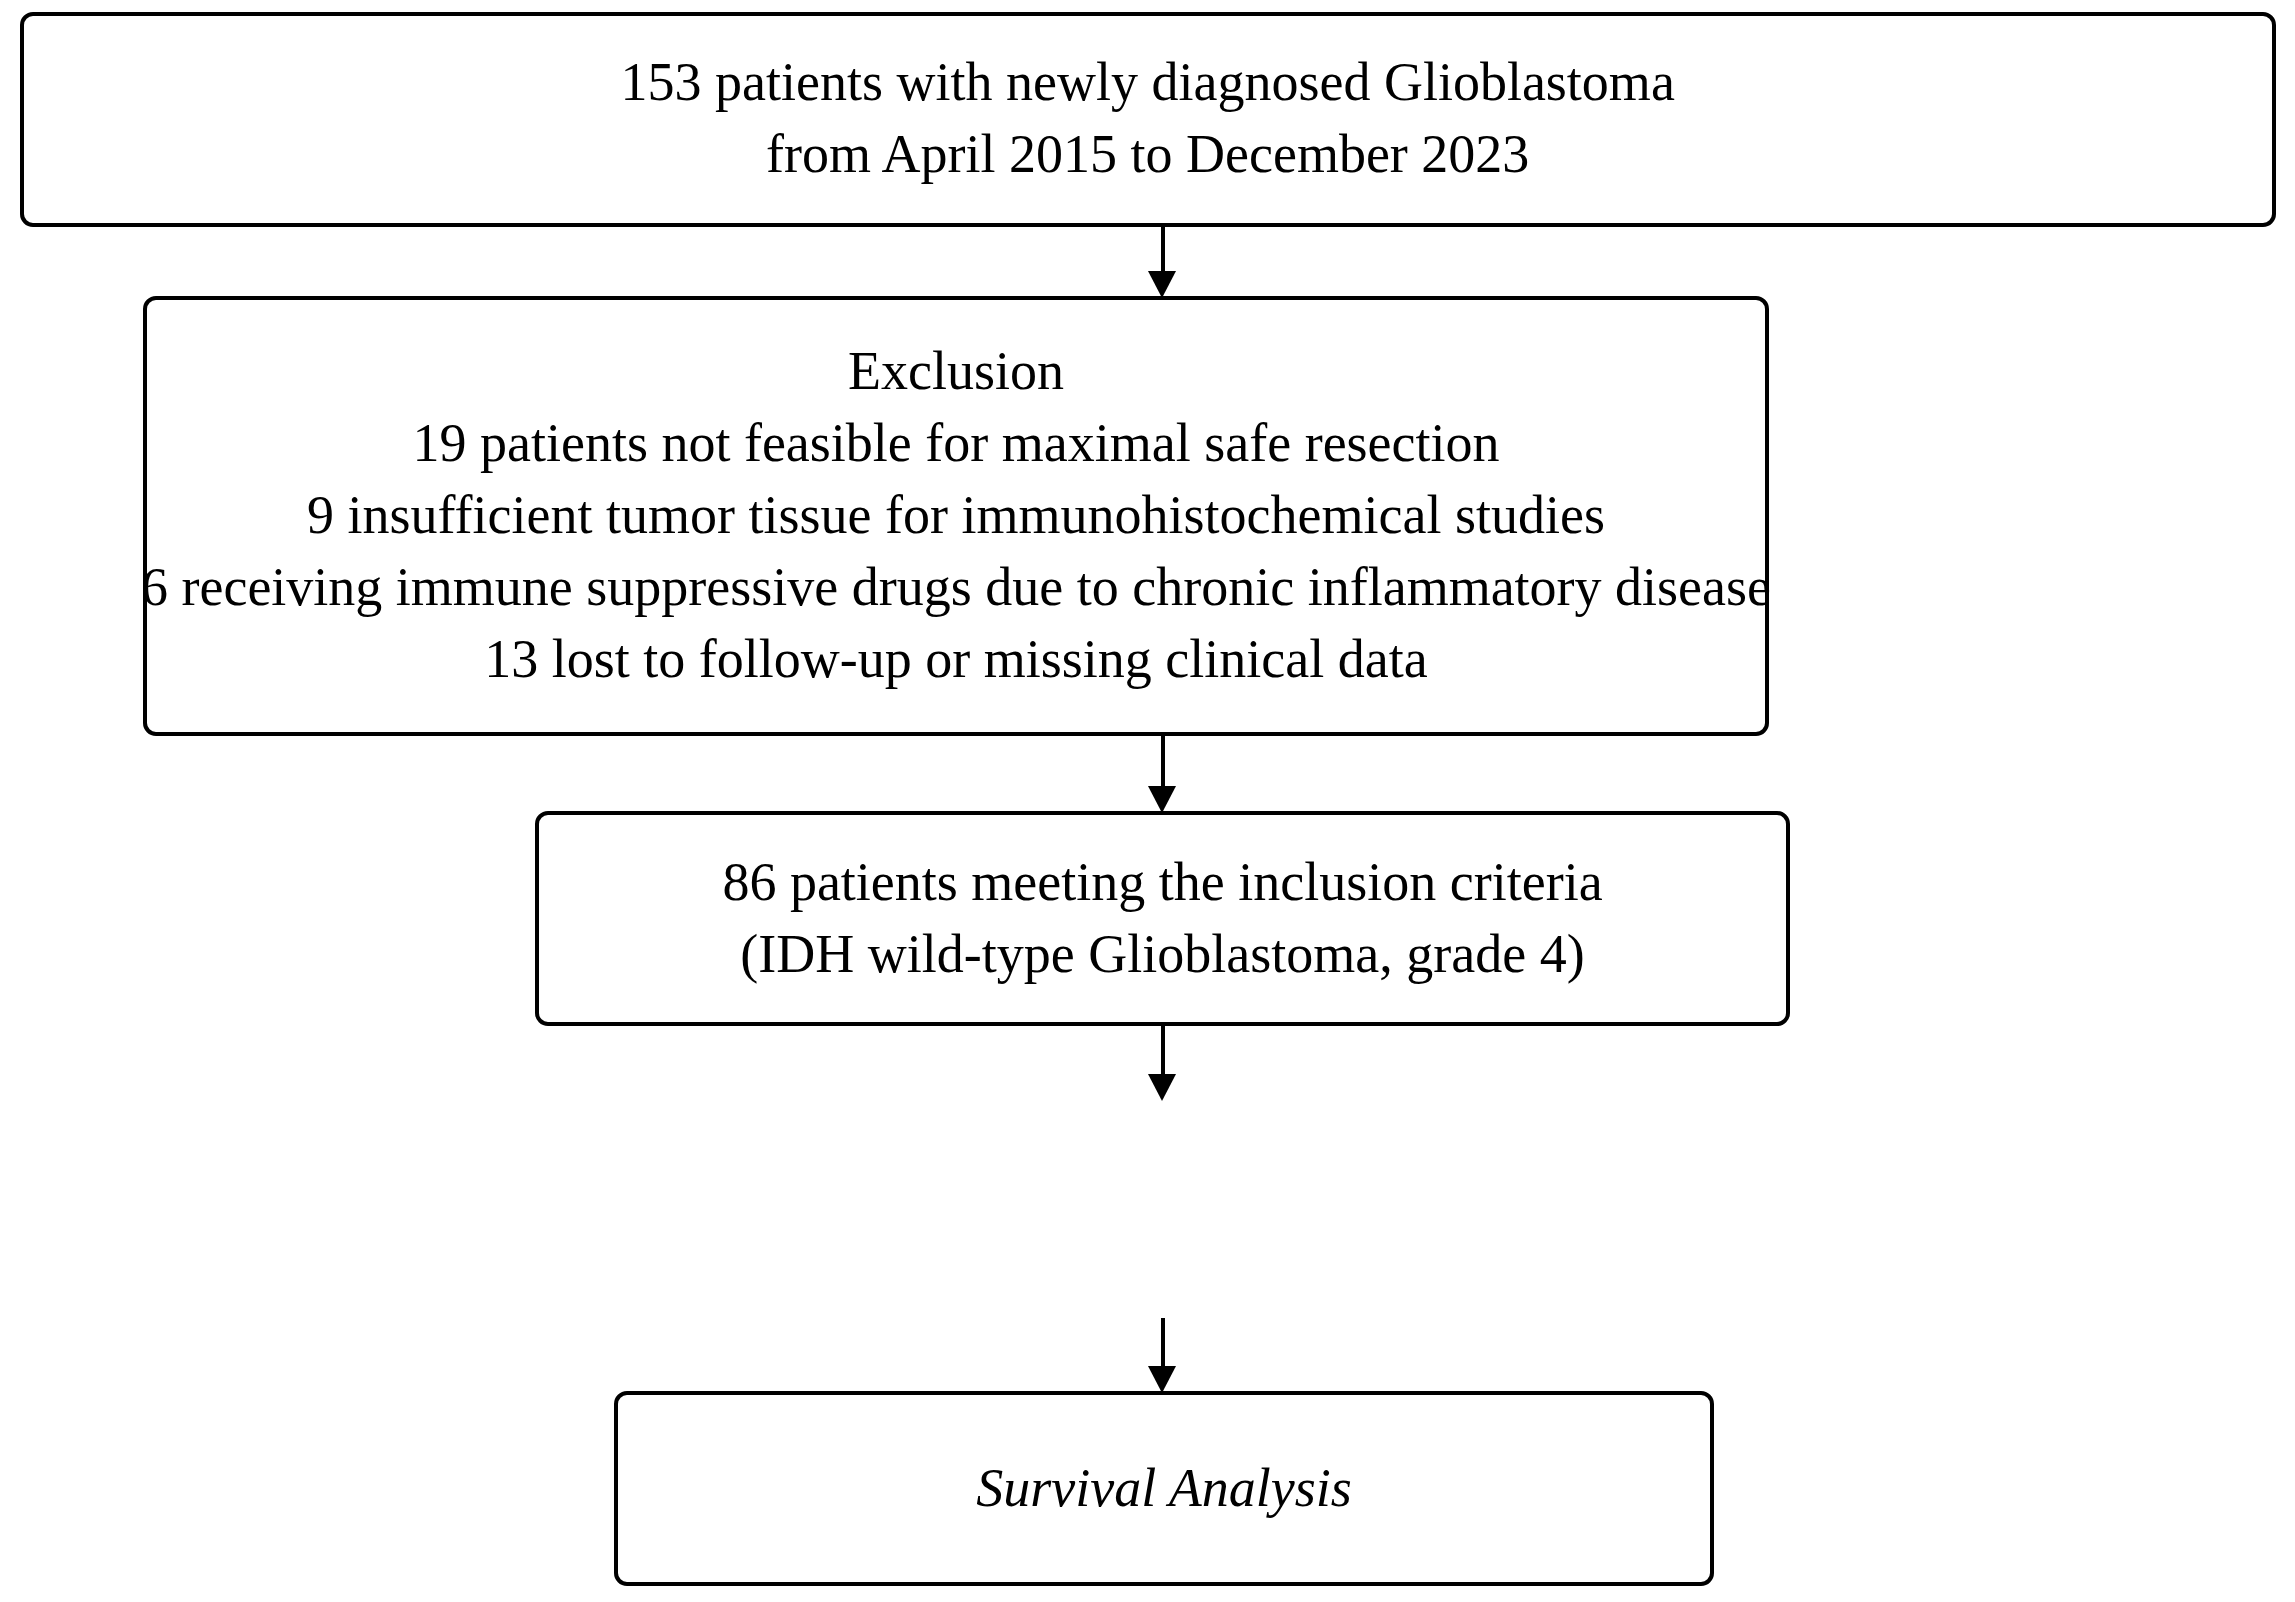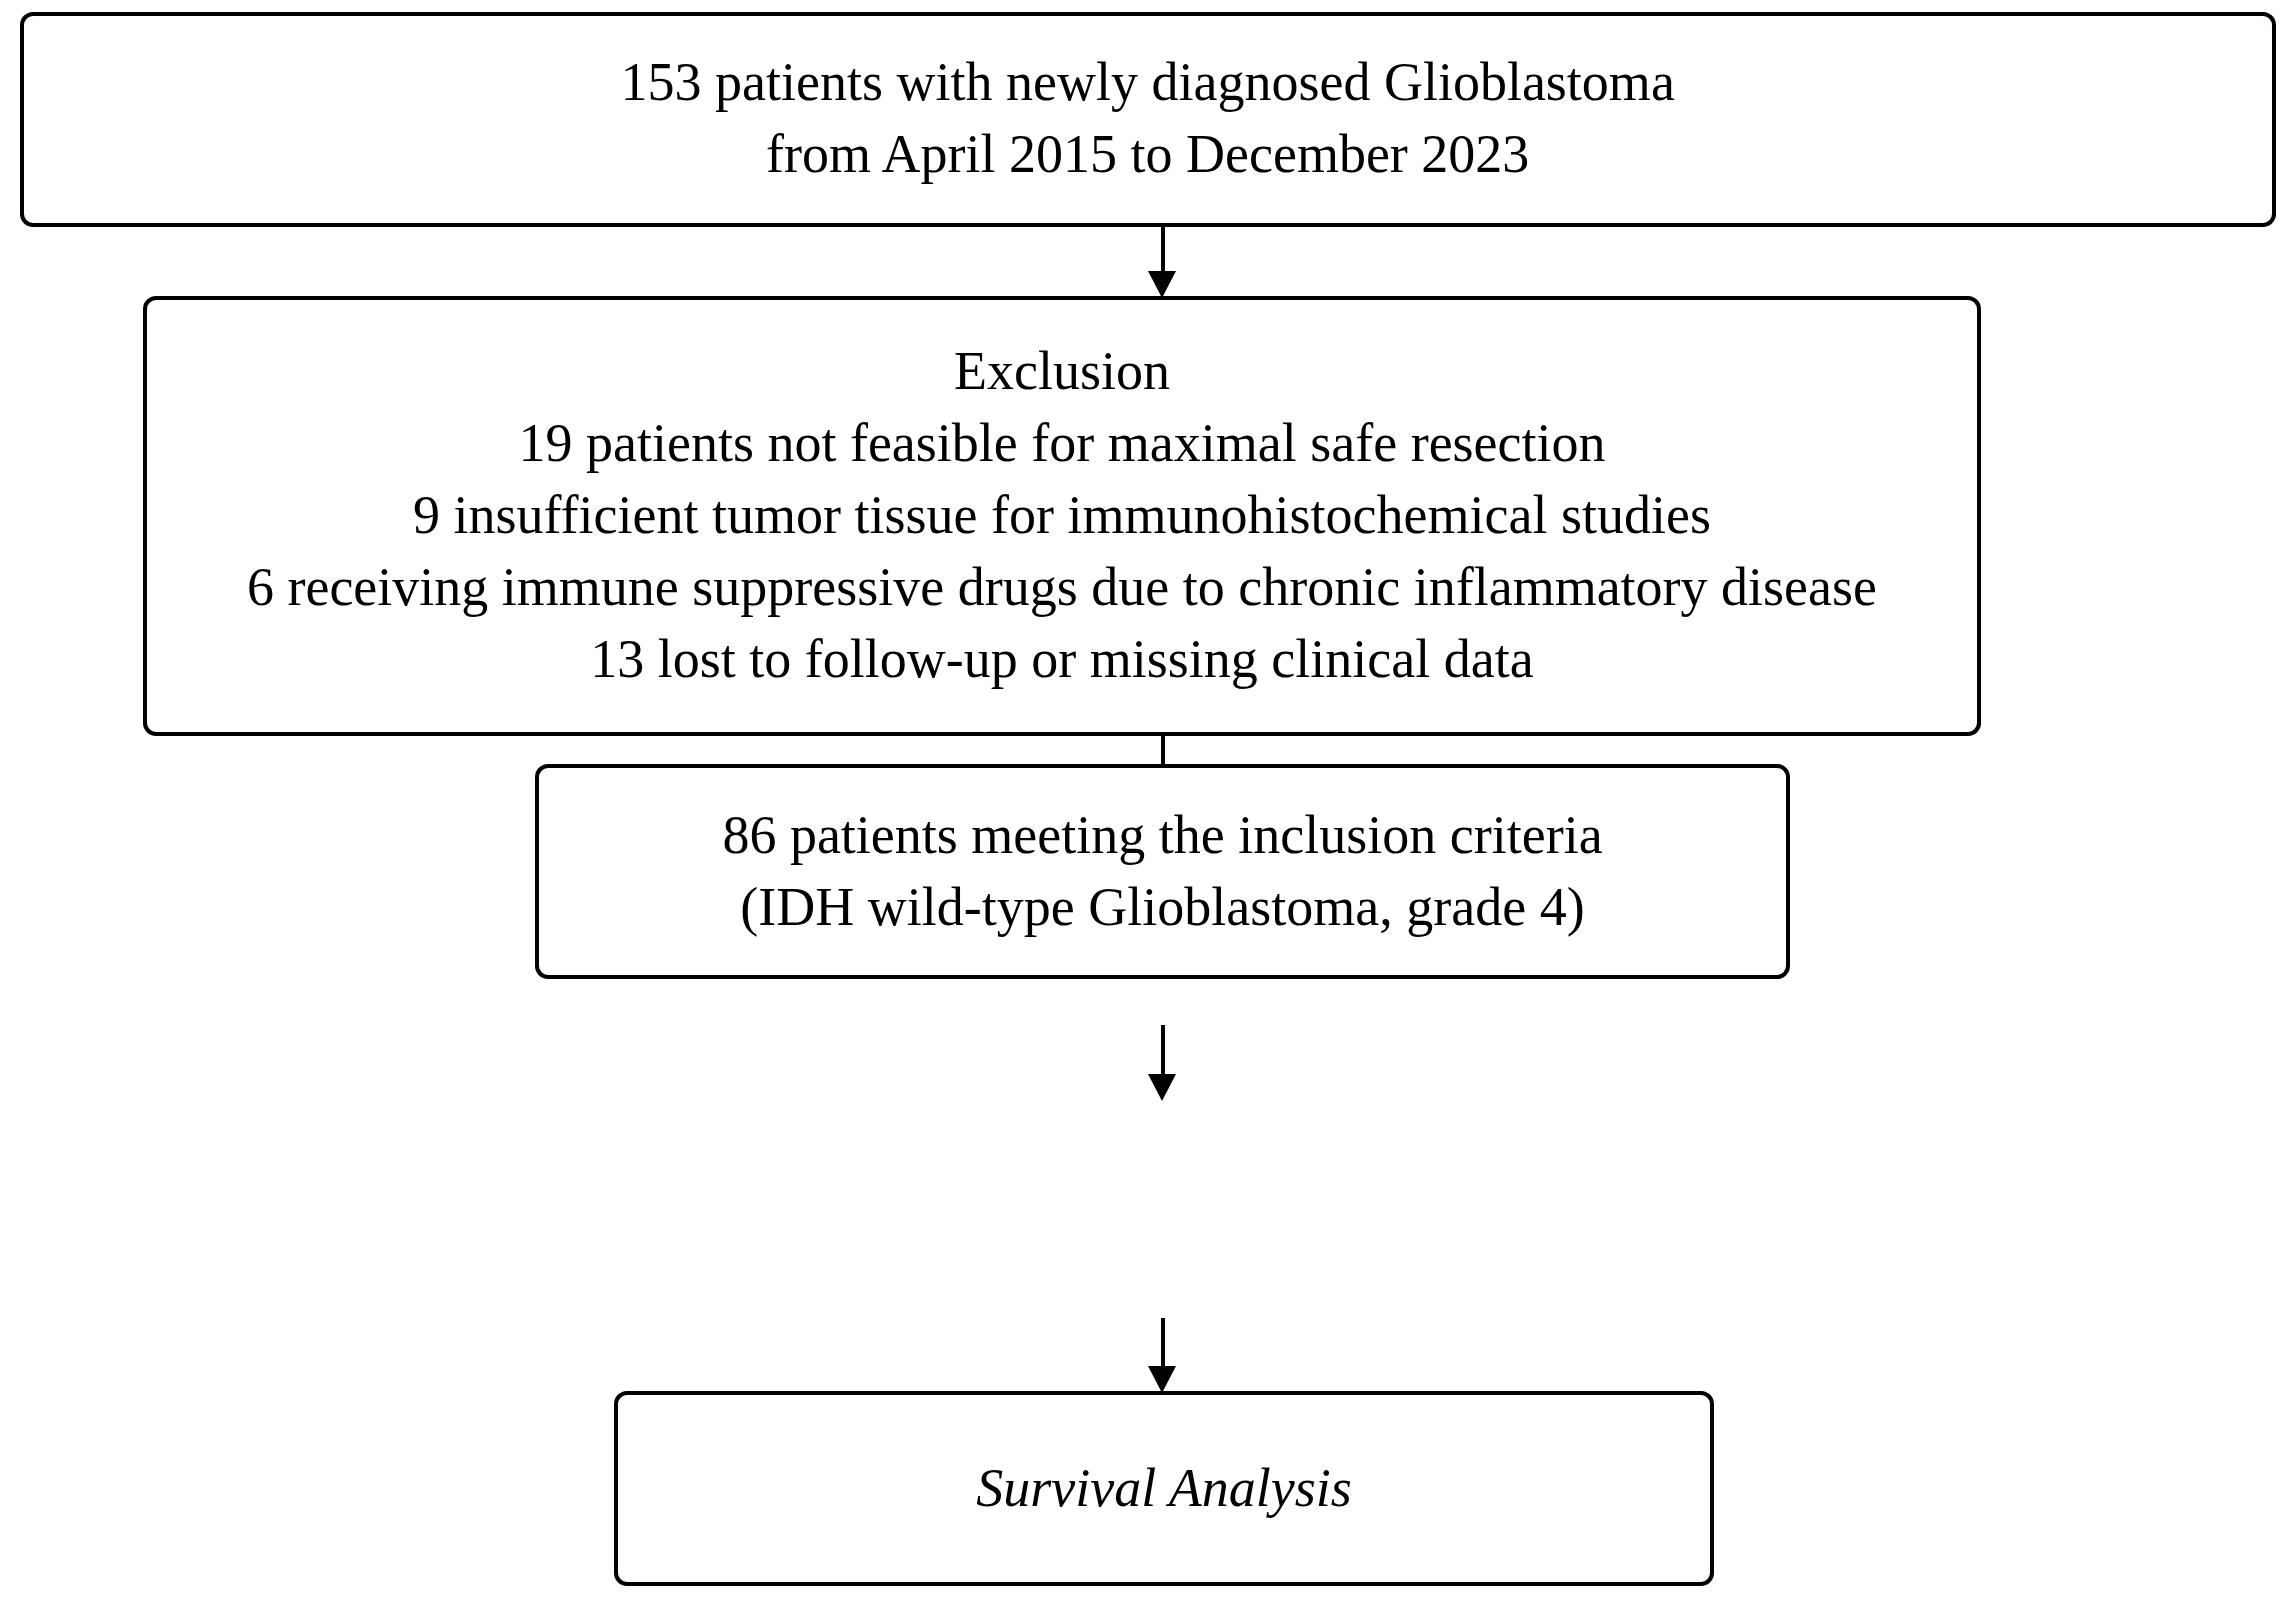--- a/index.html
+++ b/index.html
@@ -27,22 +27,22 @@
     align-items: center;
     text-align: center;
     font-size: 54px;
     line-height: 1.33;
     padding: 0 19.7px;
   }
   .box .line {
     white-space: nowrap;
   }
   #box-enrollment { left: 19.7px;  top: 11.8px;   width: 2256px; height: 215px; }
-  #box-exclusion  { left: 143px; top: 296px;  width: 1838px; height: 440px; }
-  #box-inclusion  { left: 535px; top: 764px;  width: 1255px; height: 215px; }
+  #box-exclusion  { left: 143px; top: 296px;  width: 1626px; height: 440px; }
+  #box-inclusion  { left: 535px; top: 811px;  width: 1255px; height: 215px; }
   #box-ihc        { left: 445px; top: 1099px; width: 1425px; height: 219px; }
   #box-survival   { left: 614px; top: 1391px; width: 1100px; height: 195px; font-style: italic; }
 
   .arrow {
     position: absolute;
     left: 1146px;
     width: 33px;
   }
   .arrow .stem {
     position: absolute;

